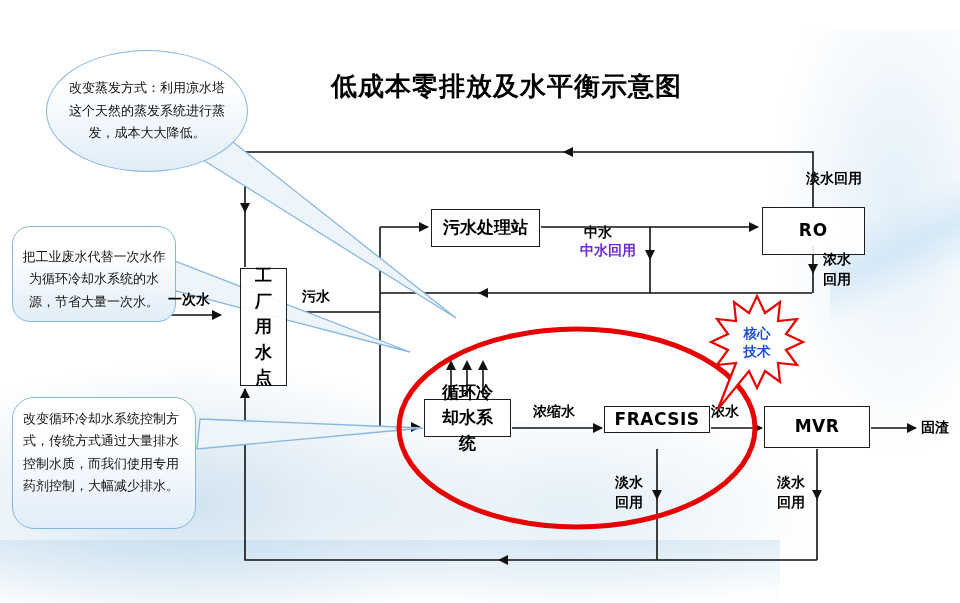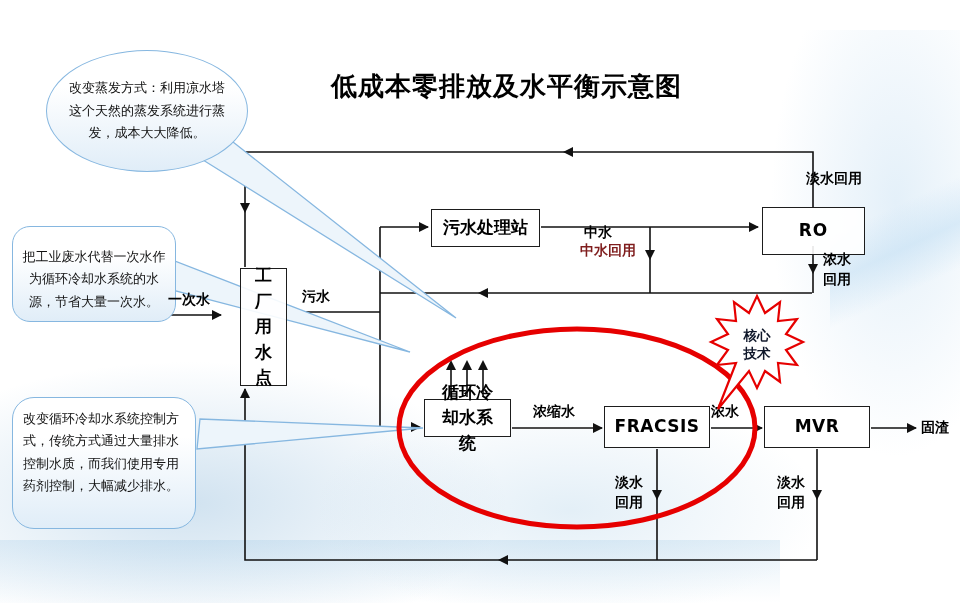--- a/index.html
+++ b/index.html
@@ -20,37 +20,37 @@
 
   .title{position:absolute;left:331px;top:69px;font-size:26px;font-weight:bold;letter-spacing:1px;white-space:nowrap;}
 
   .box{position:absolute;border:1.6px solid #1d1d1d;background:rgba(255,255,255,.9);
        font-weight:bold;font-size:17px;line-height:1.5;display:flex;align-items:center;justify-content:center;
        text-align:center;box-sizing:border-box;word-break:break-all;}
   .box-factory{left:224px;top:268px;width:47px;height:118px;padding:0 6px;margin-left:16px;}
   .box-sewage{left:431px;top:209px;width:109px;height:38px;}
   .box-ro{left:762px;top:207px;width:103px;height:48px;letter-spacing:1px;}
   .box-cooling{left:424px;top:399px;width:87px;height:38px;padding:0 10px;}
-  .box-fracsis{left:604px;top:406px;width:106px;height:42px;letter-spacing:.5px;}
+  .box-fracsis{left:604px;top:406px;width:106px;height:27px;letter-spacing:.5px;}
   .box-mvr{left:764px;top:406px;width:106px;height:42px;letter-spacing:.5px;}
 
   .label{position:absolute;font-weight:bold;font-size:14px;white-space:nowrap;}
   .label.stack{white-space:normal;text-align:center;line-height:1.45;word-break:break-all;}
-  .red{color:#7f1d1d;}
+  .red{color:#6d28d9;}
 
   .bubble{position:absolute;border:1.5px solid #86b7e0;color:#111;
           background:linear-gradient(180deg,#ffffff 30%,#e0edf8);
           font-size:13px;line-height:1.72;box-sizing:border-box;word-break:break-all;}
   .bubble1{left:46px;top:50px;width:202px;height:122px;border-radius:50%;
            display:flex;align-items:center;justify-content:center;text-align:center;padding:10px 16px;}
   .bubble2{left:12px;top:226px;width:164px;height:96px;border-radius:18px;padding:19px 8px;text-align:center;}
   .bubble3{left:12px;top:397px;width:184px;height:132px;border-radius:22px;padding:10px 10px;}
 
   .coretech{position:absolute;left:740px;top:326px;width:34px;text-align:center;
-            font-size:13.5px;font-weight:bold;color:#0f172a;line-height:1.35;word-break:break-all;}
+            font-size:13.5px;font-weight:bold;color:#1d4ed8;line-height:1.35;word-break:break-all;font-family:Liberation Mono, monospace;}
   svg{position:absolute;left:0;top:0;pointer-events:none;}
 </style>
 </head>
 <body>
 
 <div class="stage">
 
   <div class="splash splash1"></div>
   <div class="splash splash2"></div>
   <div class="splash splash3"></div>

